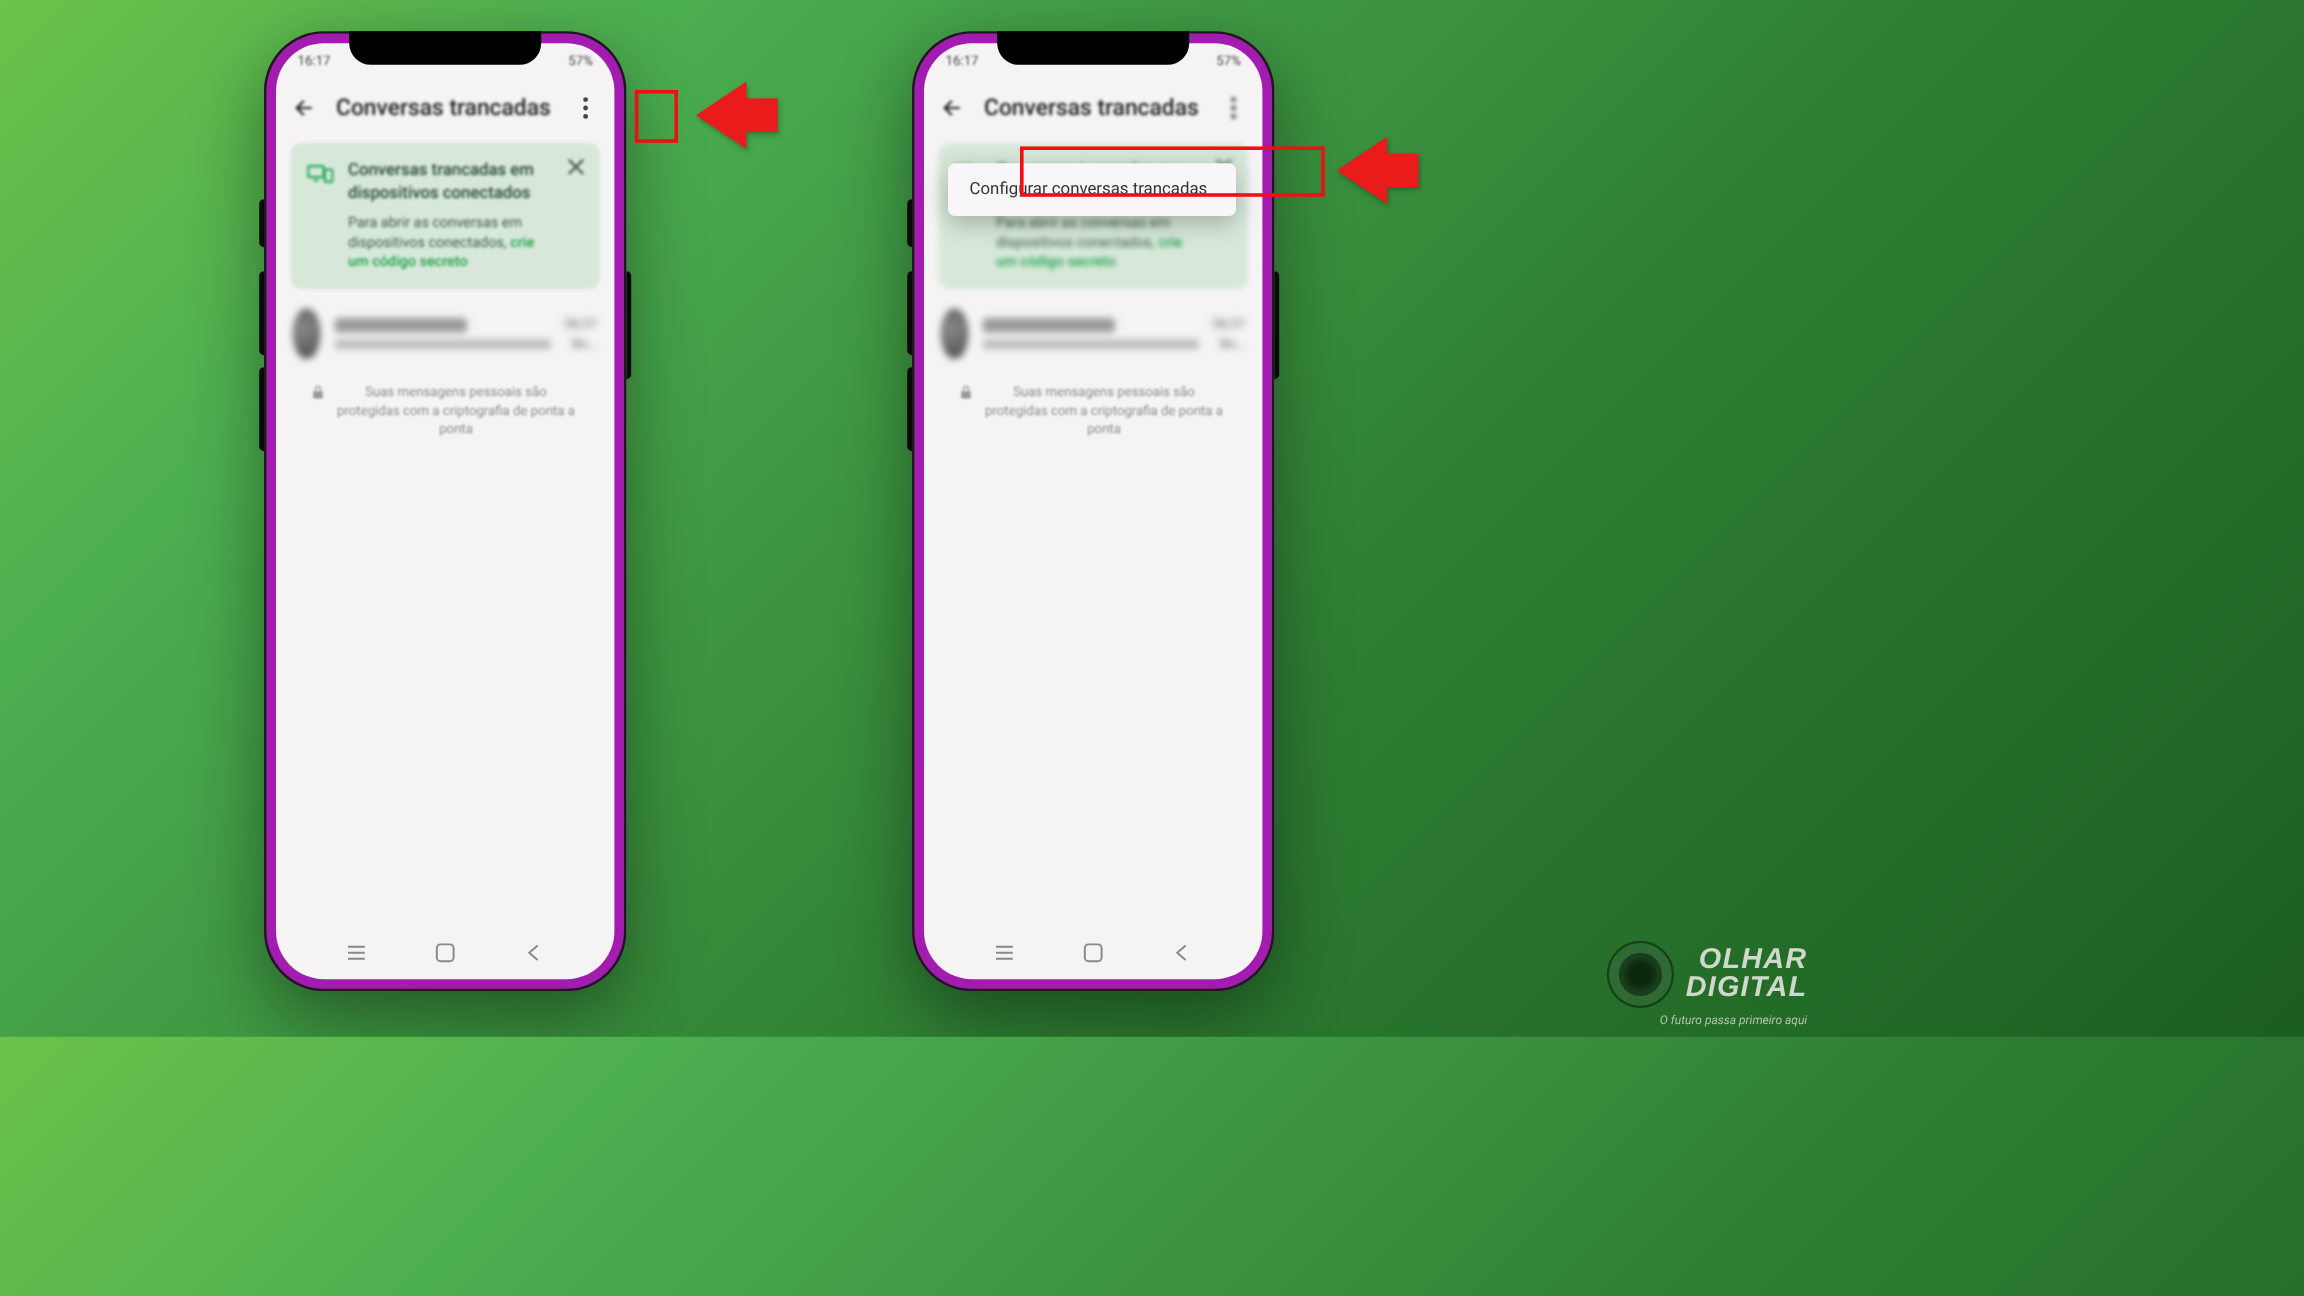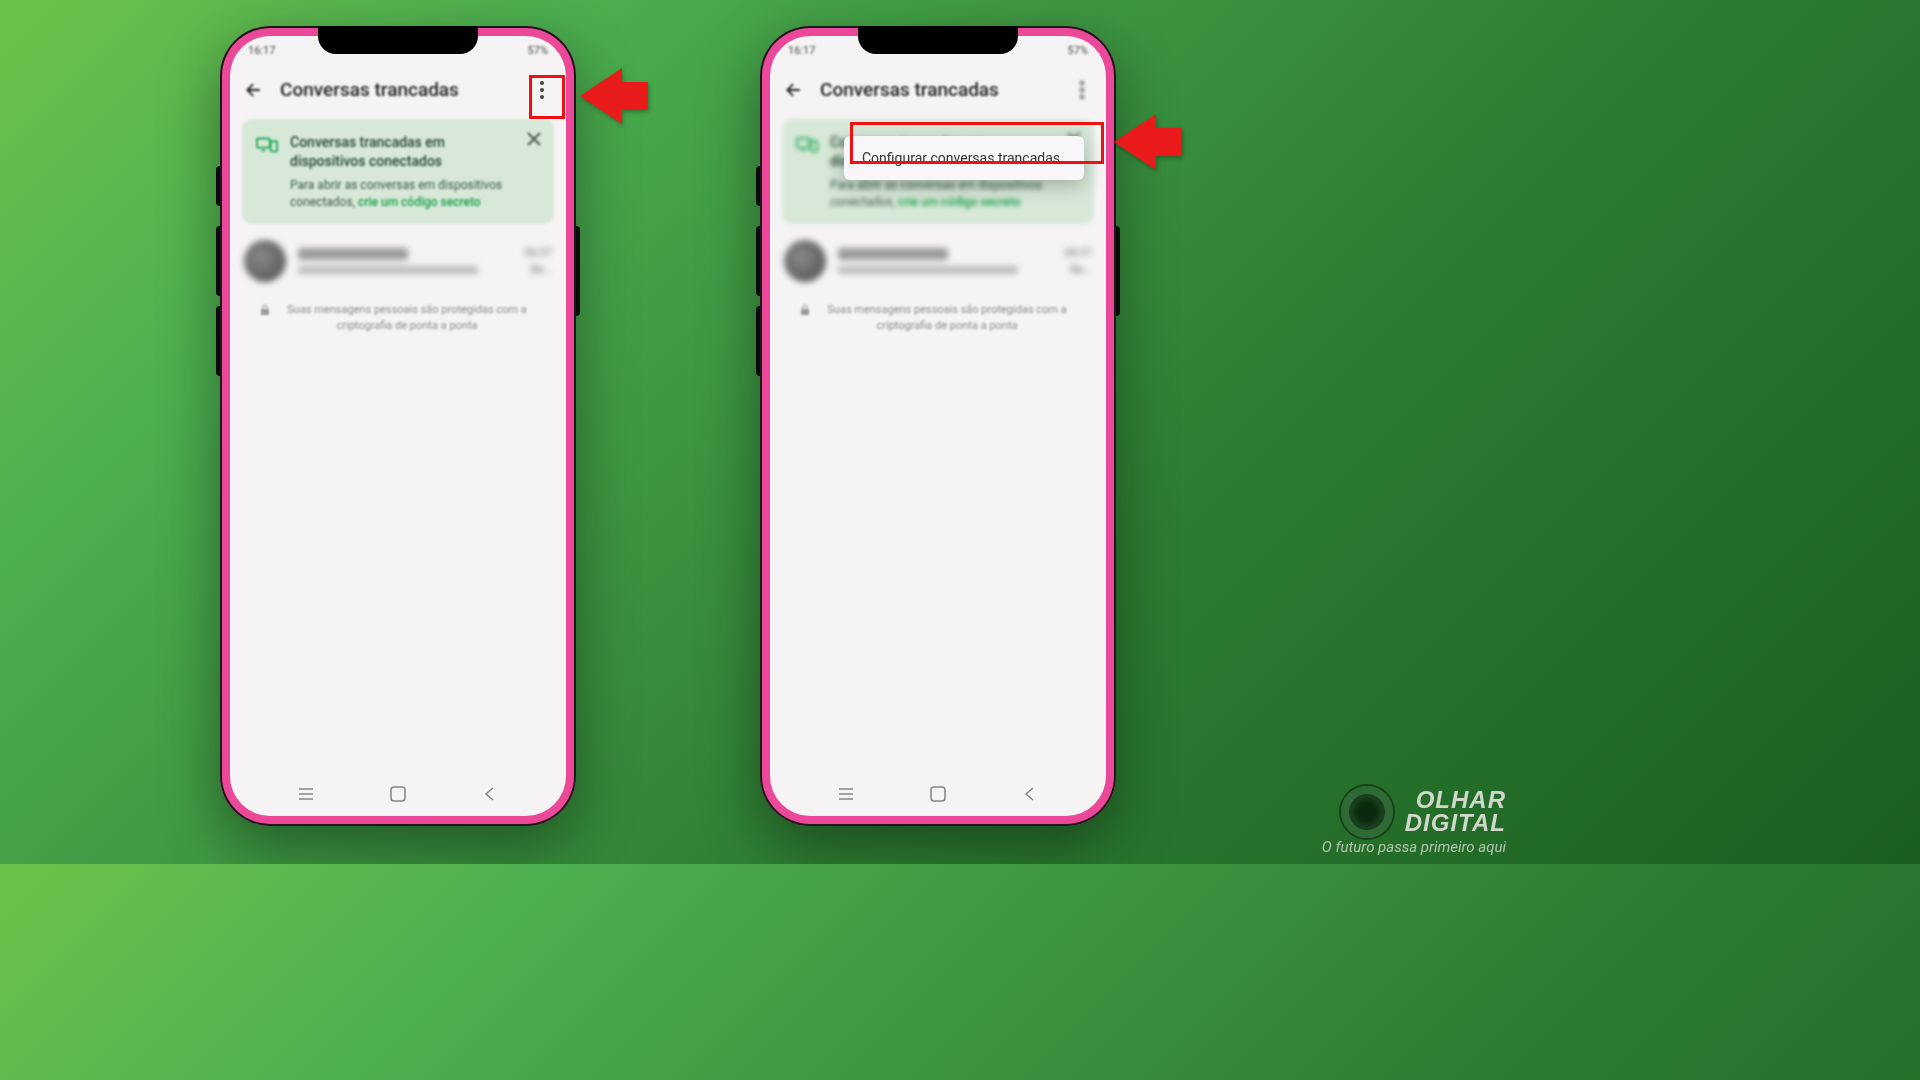--- a/index.html
+++ b/index.html
@@ -8,23 +8,23 @@
     height: 864px;
     background: linear-gradient(135deg, #6CC24A 0%, #4CAF50 20%, #2E7D32 60%, #1B5E20 100%);
     font-family: -apple-system, BlinkMacSystemFont, 'Segoe UI', Roboto, sans-serif;
     position: relative;
     overflow: hidden;
   }
 
   
   .phone {
     position: absolute;
-    width: 356px;
+    width: 302px;
     height: 800px;
-    background: #ec4899;
+    background: #a21caf;
     border-radius: 50px;
     padding: 10px;
     box-shadow: 0 20px 60px rgba(0,0,0,0.4), inset 0 0 0 2px #1a1a1a;
   }
   .phone-left { left: 220px; top: 26px; }
   .phone-right { left: 760px; top: 26px; }
 
   .phone::before,
   .phone::after {
     content: '';
@@ -290,21 +290,21 @@
     font-style: italic;
     font-size: 24px;
     line-height: 0.95;
     letter-spacing: 1px;
     color: #cfd8ca;
   }
   .brand-tagline {
     position: absolute;
     right: 30px;
     bottom: 8px;
-    font-size: 15px;
+    font-size: 10px;
     font-style: italic;
     color: #b5c5ae;
   }
 
   .blur1 { filter: blur(1.2px); }
   .blur2 { filter: blur(2px); }
 </style>
 </head>
 <body>
 

